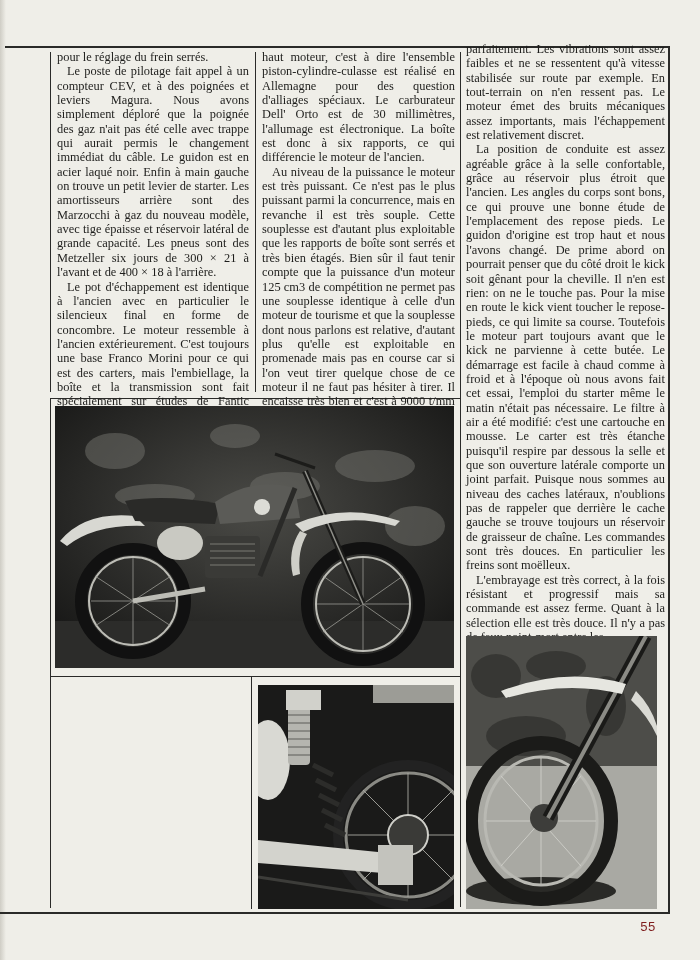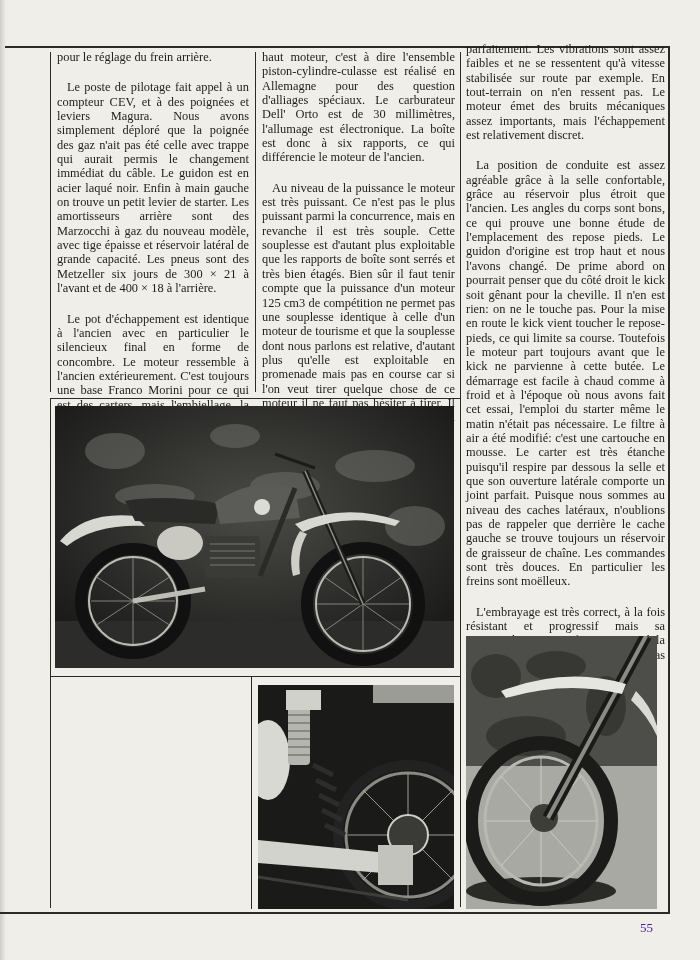--- a/index.html
+++ b/index.html
@@ -18,28 +18,28 @@
   .rule-right { position: absolute; left: 668px; top: 46px; width: 1.5px; height: 868px; background: #2a2a28; }
   .vline { position: absolute; width: 1.2px; background: #2a2a28; }
   .hline { position: absolute; height: 1.2px; background: #2a2a28; }
 
   .col {
     position: absolute; font-size: 12.4px; line-height: 14.35px;
     text-align: justify; hyphens: manual;
   }
   .col p { margin: 0; }
   .col p.indent { text-indent: 10px; }
-  .col p + p { margin-top: 16px; }
+  .col p + p { margin-top: 0; }
 
   .photo { position: absolute; overflow: hidden; }
   .photo svg { display: block; width: 100%; height: 100%; }
 
   .page-number {
     position: absolute; left: 640px; top: 920px; font-size: 13px;
-    font-family: Liberation Serif, serif; color: #4c1d95;
+    font-family: Liberation Mono, monospace; color: #7f1d1d;
   }
 </style>
 </head>
 <body>
 
 <div class="page-shade"></div>
 
 <div class="rule-top"></div>
 <div class="rule-bottom"></div>
 <div class="rule-right"></div>
@@ -47,21 +47,21 @@
 <div class="vline" style="left:50px; top:52px; height:340px;"></div>
 <div class="vline" style="left:255px; top:52px; height:340px;"></div>
 <div class="vline" style="left:460px; top:52px; height:855px;"></div>
 
 <div class="hline" style="left:50px; top:398px; width:410px;"></div>
 <div class="vline" style="left:50px; top:398px; height:510px;"></div>
 <div class="hline" style="left:50px; top:676px; width:410px;"></div>
 <div class="vline" style="left:251px; top:677px; height:232px;"></div>
 
 <div class="col" style="left:57px; top:50px; width:192px;">
-  <p>pour le réglage du frein arrière.</p>
+  <p>pour le réglage du frein serrés.</p>
   <p class="indent">Le poste de pilotage fait appel à un compteur CEV, et à des poignées et leviers Magura. Nous avons simplement déploré que la poignée des gaz n'ait pas été celle avec trappe qui aurait permis le changement immédiat du câble. Le guidon est en acier laqué noir. Enfin à main gauche on trouve un petit levier de starter. Les amortisseurs arrière sont des Marzocchi à gaz du nouveau modèle, avec tige épaisse et réservoir latéral de grande capacité. Les pneus sont des Metzeller six jours de 300 × 21 à l'avant et de 400 × 18 à l'arrière.</p>
   <p class="indent">Le pot d'échappement est identique à l'ancien avec en particulier le silencieux final en forme de concombre. Le moteur ressemble à l'ancien extérieurement. C'est toujours une base Franco Morini pour ce qui est des carters, mais l'embiellage, la boîte et la transmission sont fait spécialement sur études de Fantic avec des tolérances très faibles. Le</p>
 </div>
 
 <div class="col" style="left:262px; top:50px; width:193px;">
   <p>haut moteur, c'est à dire l'ensemble piston-cylindre-culasse est réalisé en Allemagne pour des question d'alliages spéciaux. Le carburateur Dell' Orto est de 30 millimètres, l'allumage est électronique. La boîte est donc à six rapports, ce qui différencie le moteur de l'ancien.</p>
   <p class="indent">Au niveau de la puissance le moteur est très puissant. Ce n'est pas le plus puissant parmi la concurrence, mais en revanche il est très souple. Cette souplesse est d'autant plus exploitable que les rapports de boîte sont serrés et très bien étagés. Bien sûr il faut tenir compte que la puissance d'un moteur 125 cm3 de compétition ne permet pas une souplesse identique à celle d'un moteur de tourisme et que la souplesse dont nous parlons est relative, d'autant plus qu'elle est exploitable en promenade mais pas en course car si l'on veut tirer quelque chose de ce moteur il ne faut pas hésiter à tirer. Il encaisse très bien et c'est à 9000 t/mm qu'il respire</p>
 </div>
 
 <div class="col" style="left:466px; top:42px; width:199px;">

